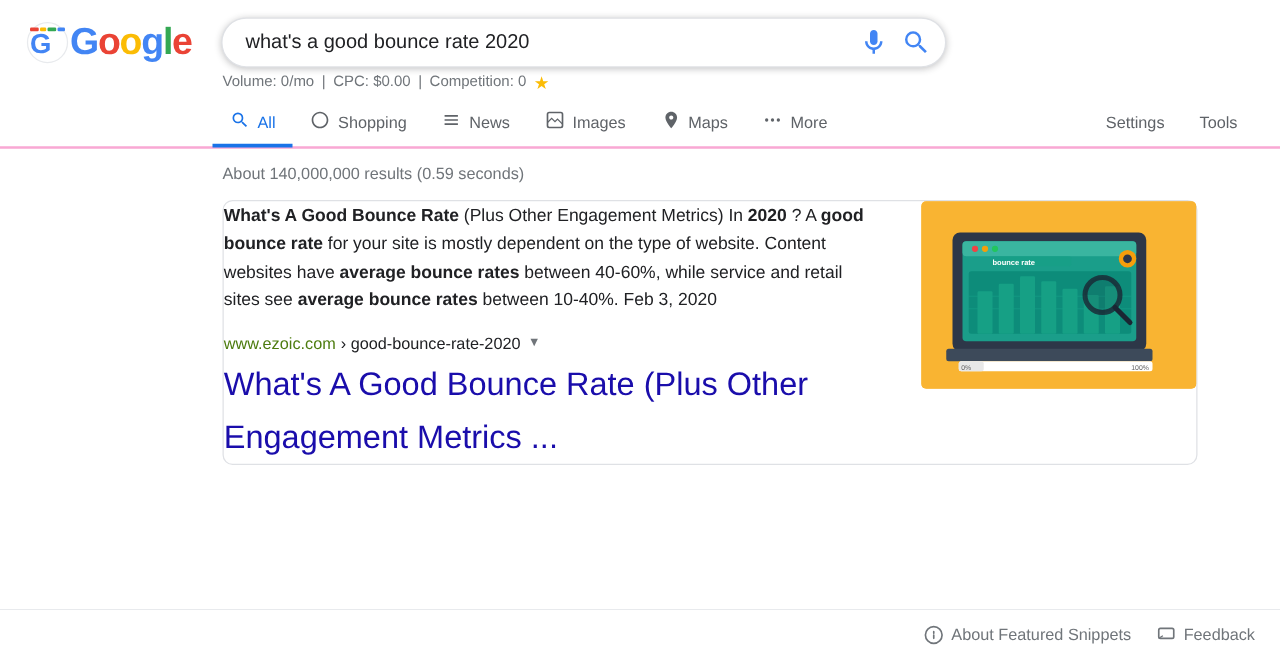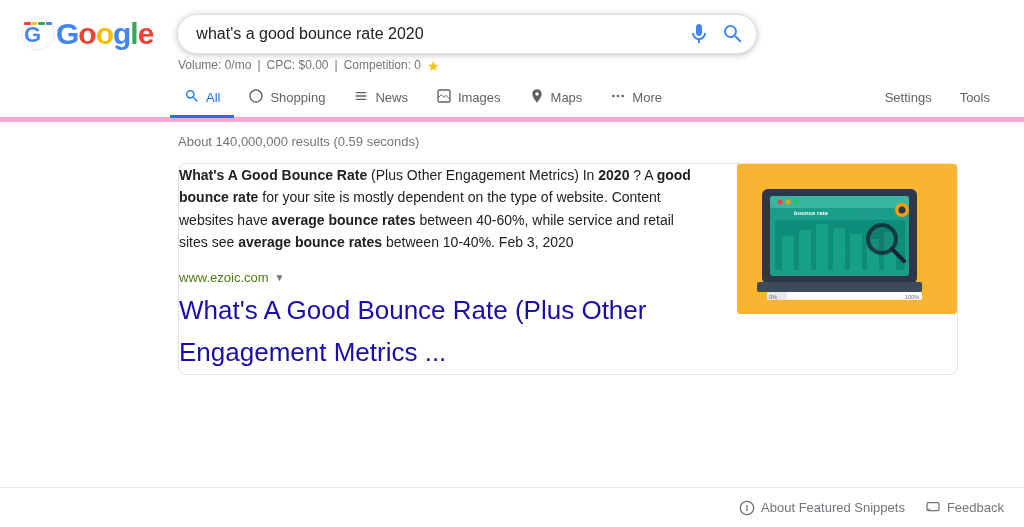--- a/index.html
+++ b/index.html
@@ -89,21 +89,21 @@
     .star-icon {
       color: #fbbc05;
       font-size: 14px;
     }
 
     
     .nav-tabs {
       display: flex;
       align-items: center;
       padding: 6px 20px 0 170px;
-      border-bottom: 5px solid #f9a8d4;
+      border-bottom: 2px solid #f9a8d4;
       gap: 0;
     }
 
     .nav-tab {
       display: flex;
       align-items: center;
       gap: 6px;
       padding: 8px 14px;
       font-size: 13px;
       color: #5f6368;
@@ -354,20 +354,21 @@
         <b>good bounce rate</b>
         <span> for your site is mostly dependent on the type of website. Content websites have </span>
         <b>average bounce rates</b>
         <span> between 40-60%, while service and retail sites see </span>
         <b>average bounce rates</b>
         <span> between 10-40%.  Feb 3, 2020</span>
       </p>
 
       <div class="snippet-url-line">
         <span class="domain">www.ezoic.com</span>
+        <span class="path">› good-bounce-rate-2020</span>
         <span class="dropdown-arrow">▼</span>
       </div>
       <a class="snippet-link">What's A Good Bounce Rate (Plus Other Engagement Metrics ...</a>
     </div>
 
     <div class="snippet-image">
       <svg viewBox="0 0 220 150" xmlns="http://www.w3.org/2000/svg">
 
         <rect width="220" height="150" fill="#f9b432"></rect>
 

